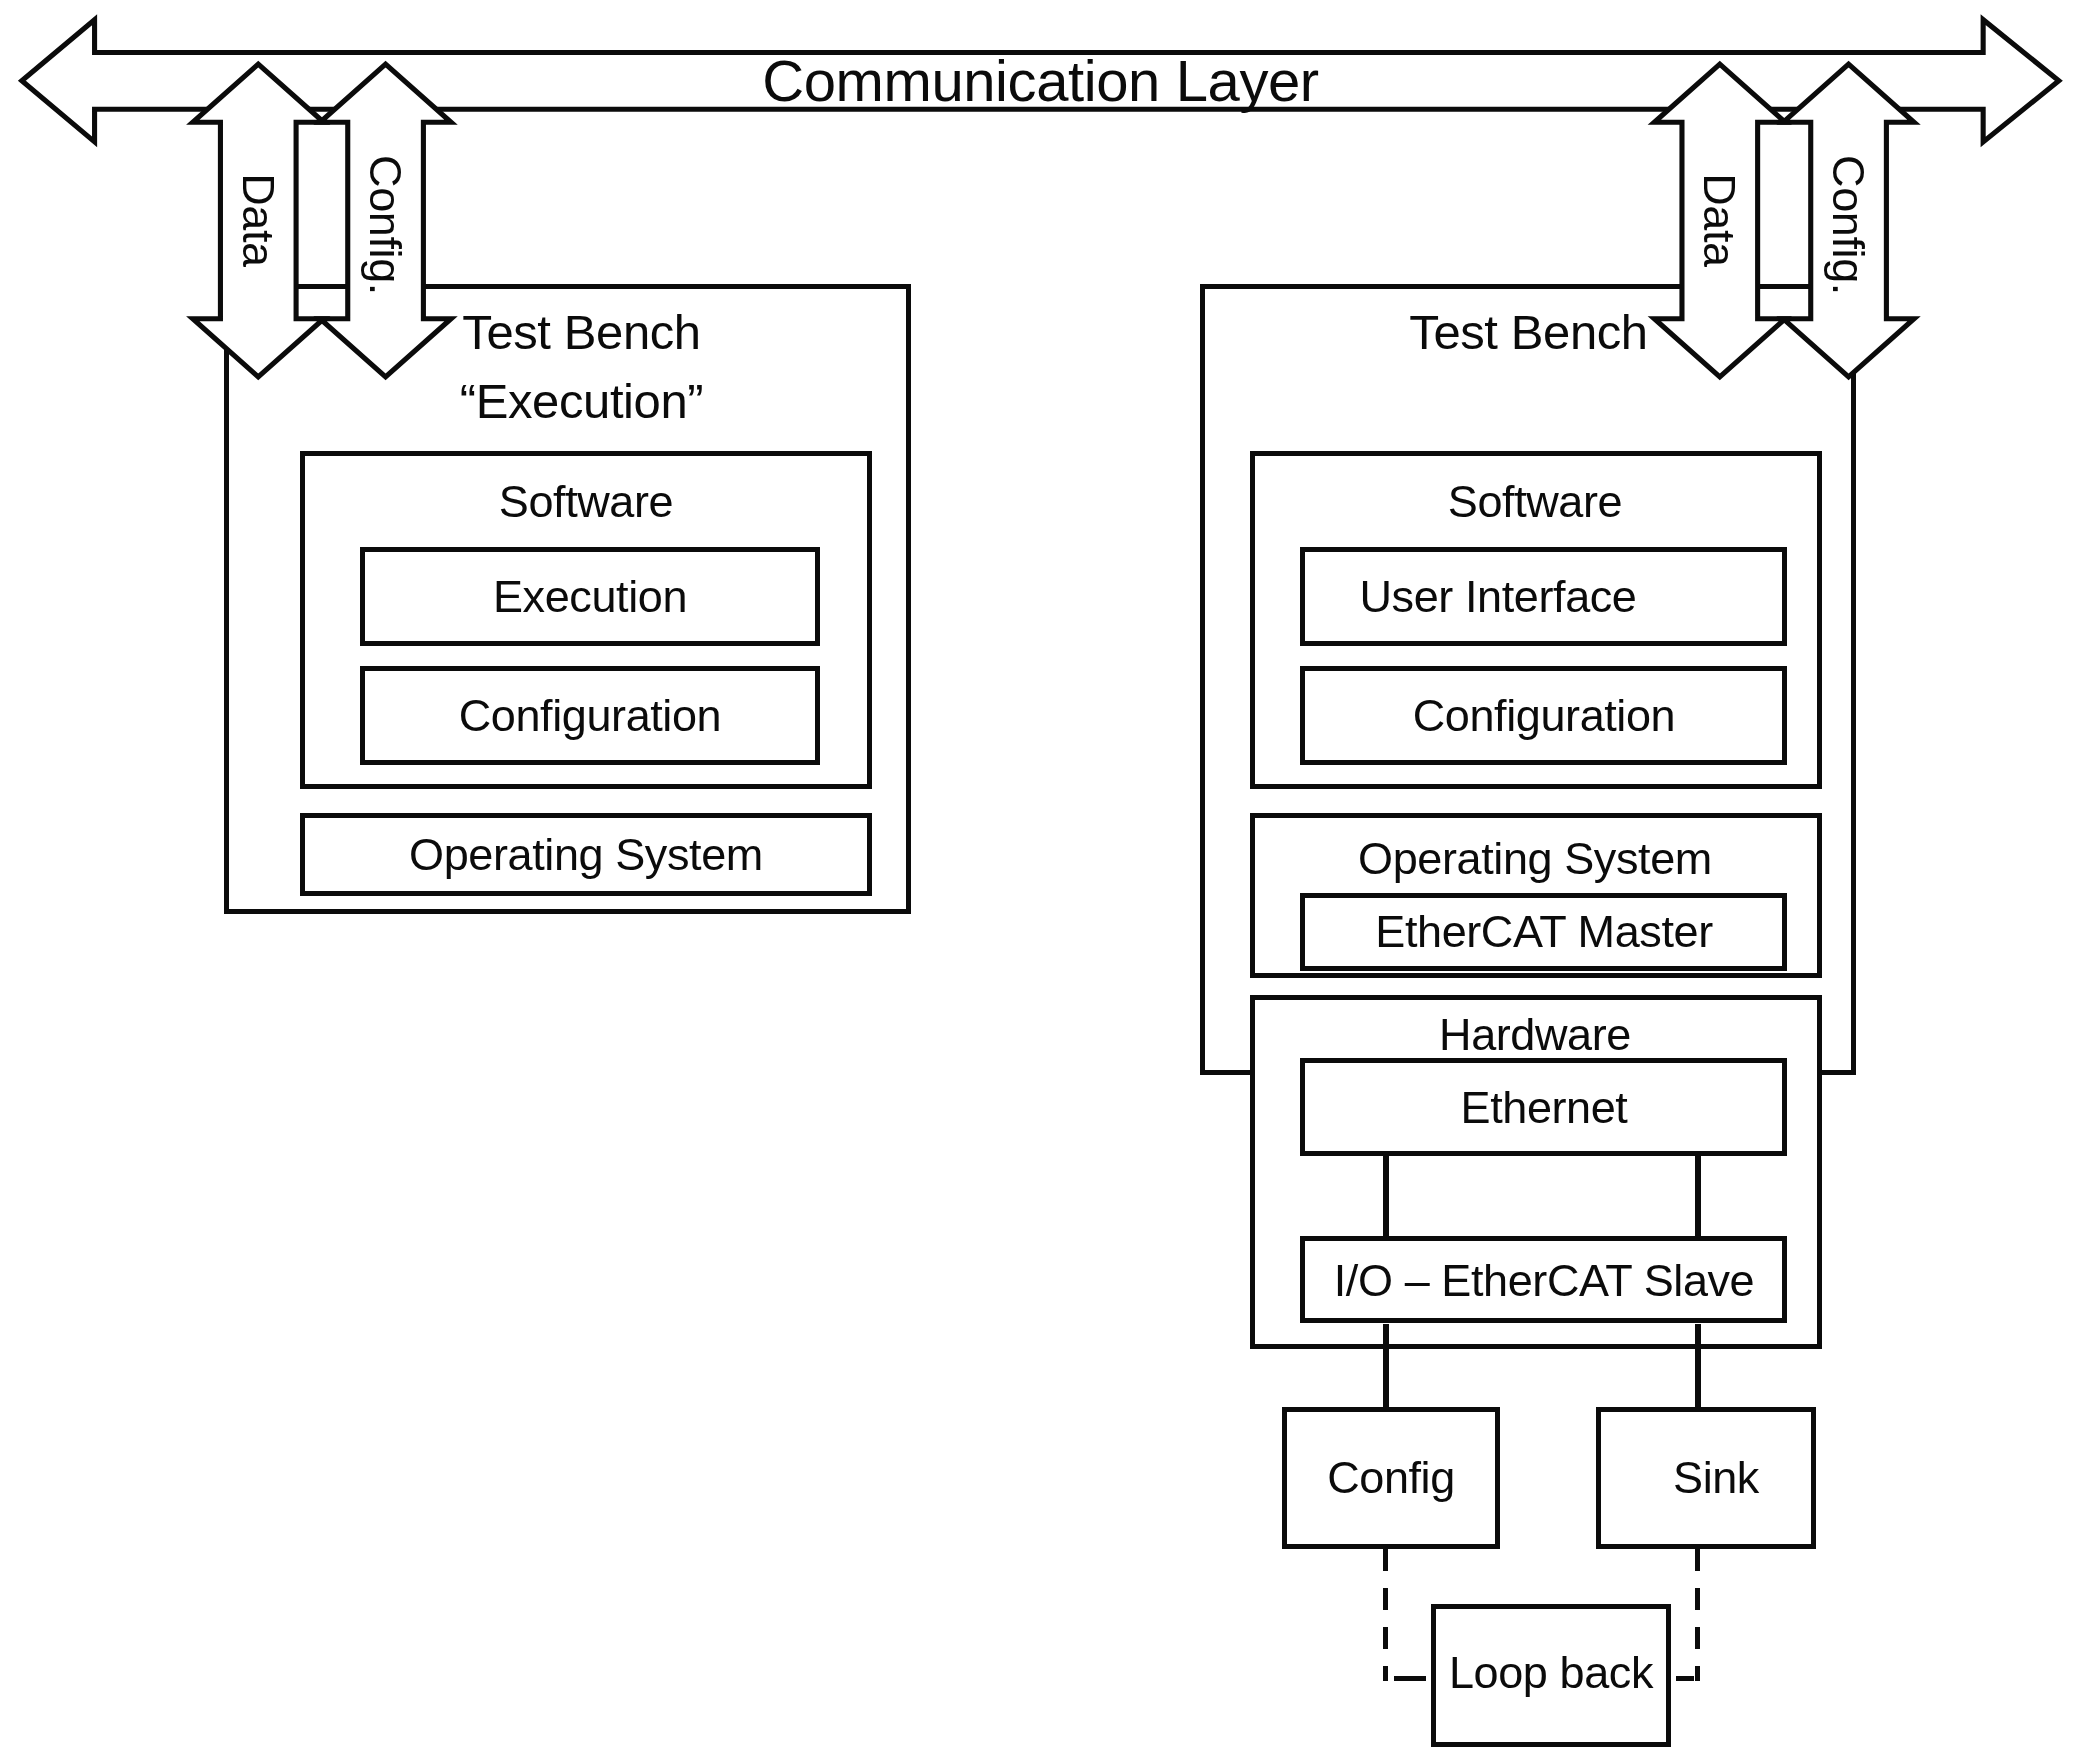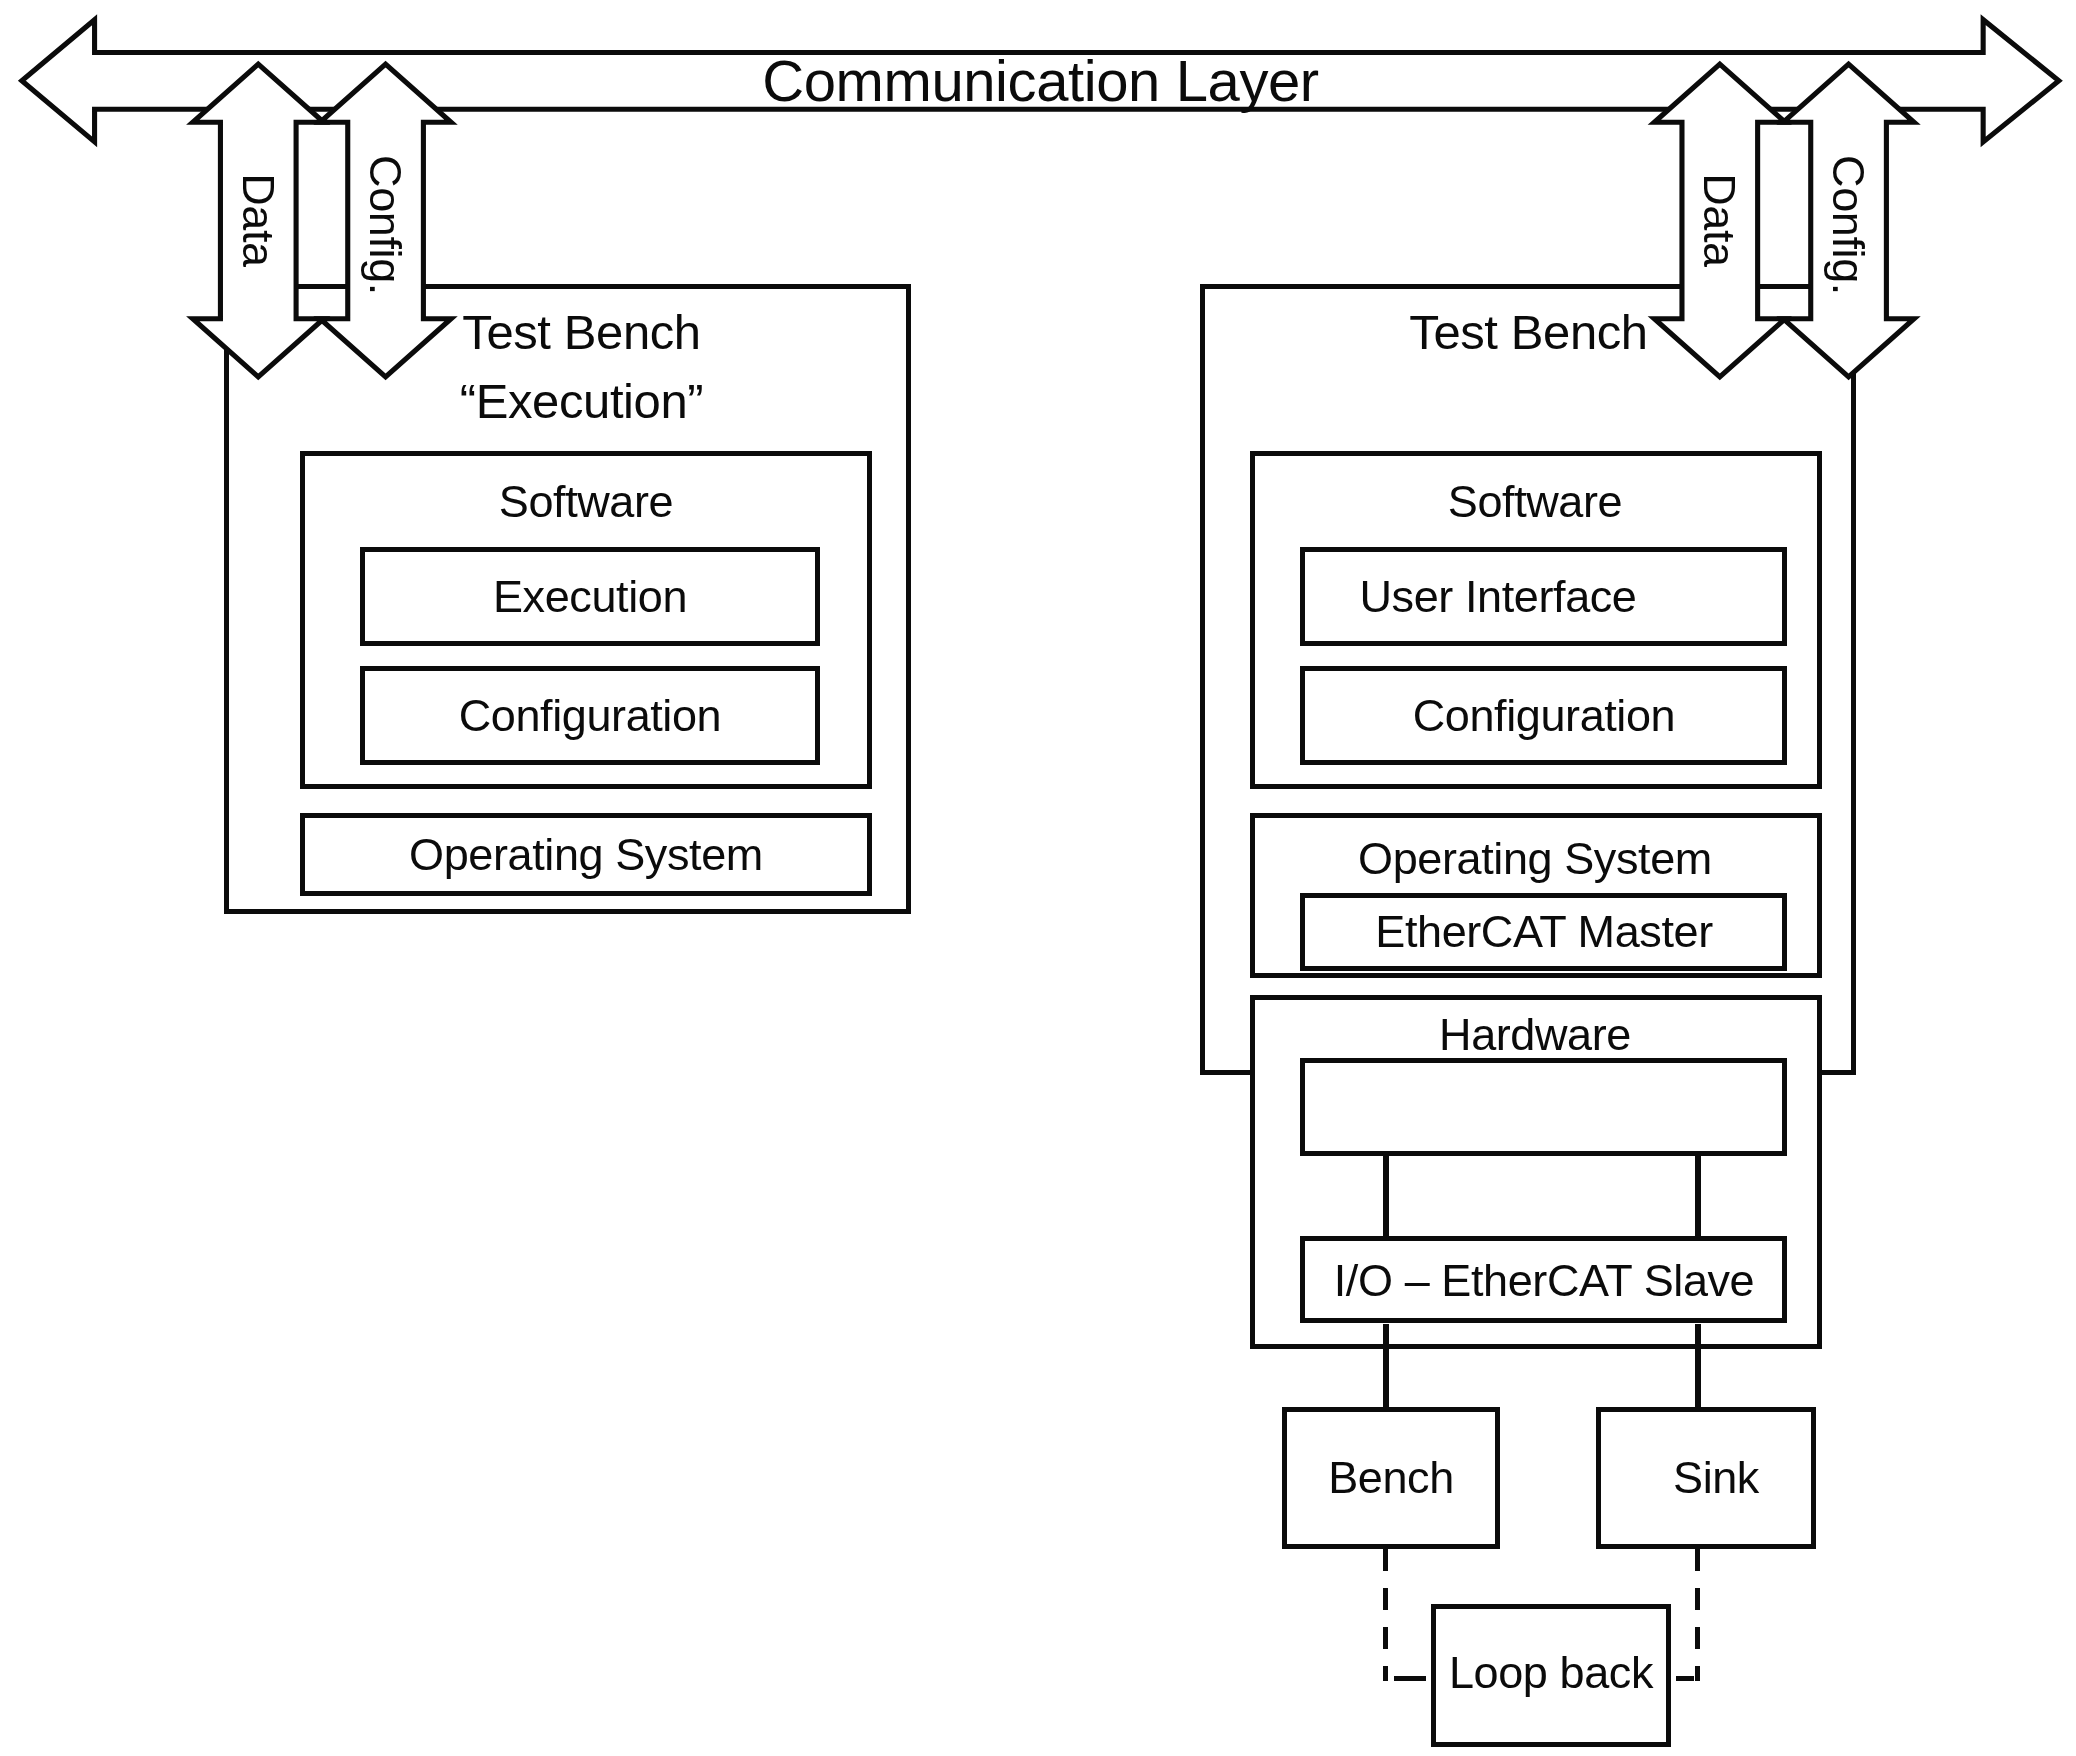--- a/index.html
+++ b/index.html
@@ -71,32 +71,33 @@
   <div class="box z4" style="left:1250px;top:813px;width:572px;height:165px"></div>
   <div class="lbl z5" style="left:1317px;top:833px;width:436px;height:51px">Operating System</div>
 
   <div class="box z5" style="left:1300px;top:893px;width:487px;height:78px"></div>
   <div class="lbl z6" style="left:1326px;top:906px;width:436px;height:51px">EtherCAT Master</div>
 
   <div class="box z4" style="left:1250px;top:995px;width:572px;height:354px"></div>
   <div class="lbl z5" style="left:1317px;top:1009px;width:436px;height:51px">Hardware</div>
 
   <div class="box z5" style="left:1300px;top:1058px;width:487px;height:98px"></div>
+  <div class="lbl z6" style="left:1326px;top:1082px;width:436px;height:51px">Ethernet</div>
 
   <div class="line z5" style="left:1383px;top:1156px;width:5.8px;height:80px"></div>
   <div class="line z5" style="left:1695px;top:1156px;width:5.8px;height:80px"></div>
 
   <div class="box z5" style="left:1300px;top:1236px;width:487px;height:87px"></div>
   <div class="lbl z6" style="left:1326px;top:1255px;width:436px;height:51px">I/O – EtherCAT Slave</div>
 
   <div class="line z5" style="left:1383px;top:1324px;width:5.8px;height:84px"></div>
   <div class="line z5" style="left:1695px;top:1324px;width:5.8px;height:84px"></div>
 
   <div class="box z5" style="left:1282px;top:1407px;width:218px;height:142px"></div>
-  <div class="lbl z6" style="left:1282px;top:1452px;width:218px;height:51px">Bench</div>
+  <div class="lbl z6" style="left:1282px;top:1452px;width:218px;height:51px">Config</div>
 
   <div class="box z5" style="left:1596px;top:1407px;width:220px;height:142px"></div>
   <div class="lbl z6" style="left:1596px;top:1452px;width:240px;height:51px">Sink</div>
 
   <div class="vdash z5" style="left:1383px;top:1549px;height:132px"></div>
   <div class="vdash z5" style="left:1695px;top:1549px;height:132px"></div>
   <div class="hdash z5" style="left:1394px;top:1676px;width:32px"></div>
   <div class="hdash z5" style="left:1676px;top:1676px;width:17.5px"></div>
 
   <div class="box z5" style="left:1431px;top:1604px;width:240px;height:143px"></div>

